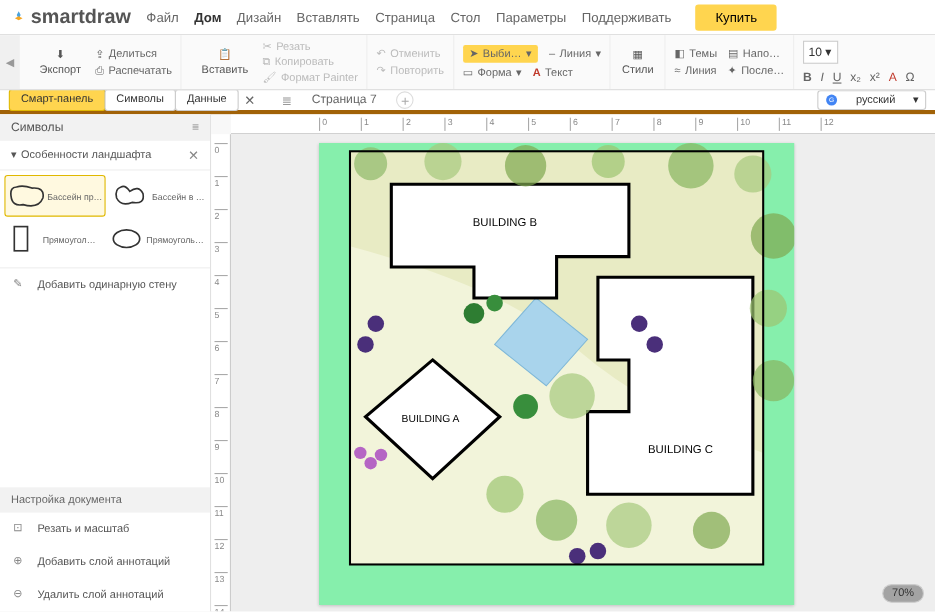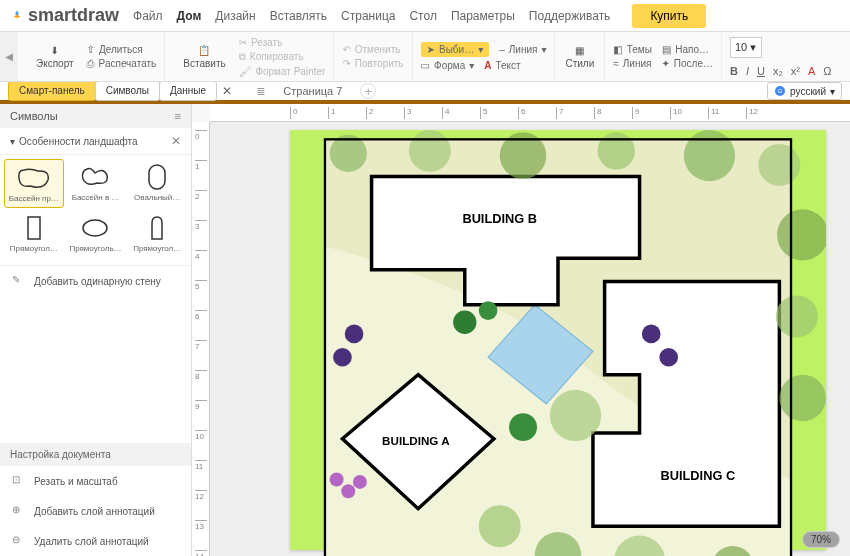--- a/index.html
+++ b/index.html
@@ -28,53 +28,53 @@
 
 
 .tabstrip { height: 22px; display: flex; align-items: center; border-bottom: 4px solid #a16207; background: #fff; padding: 0 8px; gap: 8px; }
 .smart-panel-tabs { display: flex; gap: 0; }
 .sp-tab { padding: 3px 10px; border: 1px solid #ccc; background: #fff; font-size: 10px; cursor: pointer; border-radius: 3px; margin-right: -1px; }
 .sp-tab.active { background: #ffd54f; border-color: #e0b800; }
 .sp-close { padding: 3px 6px; cursor: pointer; color: #666; font-size: 12px; }
 .list-icon { margin-left: 10px; color: #999; cursor: pointer; }
 .page-tab { padding: 2px 10px; color: #666; font-size: 11px; cursor: pointer; }
 .add-tab { color: #aaa; cursor: pointer; font-size: 13px; border: 1px solid #ddd; border-radius: 50%; width: 16px; height: 16px; display: inline-flex; align-items: center; justify-content: center; }
-.lang-sel { margin-left: auto; border: 1px solid #ccc; padding: 2px 6px; font-size: 10px; display: flex; align-items: center; gap: 4px; border-radius: 3px; cursor: pointer; }
+.lang-sel { margin-left: auto; border: 1px solid #ccc; padding: 2px 6px; font-size: 10px; display: flex; align-items: center; gap: 16px; border-radius: 3px; cursor: pointer; }
 
 
 .main { display: flex; height: 452px; }
 
 
 .sidebar { width: 192px; border-right: 1px solid #ddd; display: flex; flex-direction: column; background: #fff; }
 .sb-links { padding: 8px 10px; font-size: 10px; }
 .sb-link { color: #4a90d9; cursor: pointer; }
 .sb-sep { color: #aaa; margin: 0 4px; }
 .help-ic { display: inline-block; width: 12px; height: 12px; border: 1px solid #4a90d9; border-radius: 50%; color: #4a90d9; text-align: center; line-height: 11px; font-size: 8px; margin-left: 2px; }
 .sb-header { background: #f2f2f2; padding: 6px 10px; font-size: 11px; color: #555; display: flex; justify-content: space-between; align-items: center; }
 .sb-ham { cursor: pointer; color: #888; }
 .sb-category { display: flex; align-items: center; padding: 6px 10px; font-size: 10px; color: #555; border-bottom: 1px solid #eee; gap: 4px; }
 .sb-category .close { margin-left: auto; color: #888; cursor: pointer; font-size: 12px; }
 .symbol-grid { display: grid; grid-template-columns: repeat(3, 1fr); gap: 2px; padding: 4px; }
-.sym-cell { display: flex; flex-direction: column; align-items: center; padding: 4px 2px; cursor: pointer; }
+.sym-cell { display: flex; flex-direction: row; align-items: center; padding: 4px 2px; cursor: pointer; }
 .sym-cell.sel { border: 1px solid #e0b800; background: #fff9e0; border-radius: 3px; }
 .sym-shape { width: 36px; height: 28px; display: flex; align-items: center; justify-content: center; }
 .sym-label { font-size: 8px; color: #666; text-align: center; margin-top: 2px; white-space: nowrap; overflow: hidden; text-overflow: ellipsis; width: 100%; }
 .sb-action { display: flex; align-items: center; gap: 8px; padding: 8px 12px; font-size: 10px; color: #555; cursor: pointer; }
 .sb-action-ic { width: 14px; height: 14px; color: #888; }
 .sb-section-title { background: #f2f2f2; padding: 6px 10px; font-size: 10px; color: #666; }
 .sb-spacer { flex: 1; }
 
 
 .canvas-wrap { flex: 1; position: relative; background: #f8f8f8; overflow: hidden; }
 .ruler-h { position: absolute; top: 0; left: 18px; right: 0; height: 18px; background: #fff; border-bottom: 1px solid #ccc; font-size: 8px; color: #888; }
 .ruler-h .tick { position: absolute; top: 3px; border-left: 1px solid #aaa; height: 12px; padding-left: 2px; }
 .ruler-v { position: absolute; top: 18px; left: 0; width: 18px; bottom: 0; background: #fff; border-right: 1px solid #ccc; font-size: 8px; color: #888; }
 .ruler-v .tick { position: absolute; left: 3px; border-top: 1px solid #aaa; width: 12px; padding-top: 1px; }
 .canvas { position: absolute; top: 18px; left: 18px; right: 0; bottom: 0; background: #eee; overflow: auto; }
-.page { position: absolute; top: 8px; left: 80px; width: 536px; height: 420px; background: #bef264; box-shadow: 0 1px 3px rgba(0,0,0,0.2); font-weight: bold; }
+.page { position: absolute; top: 8px; left: 80px; width: 432px; height: 420px; background: #86efac; box-shadow: 0 1px 3px rgba(0,0,0,0.2); }
 .zoom { position: absolute; right: 10px; bottom: 8px; background: #a3a3a3; border: 1px solid #ccc; padding: 2px 8px; font-size: 10px; border-radius: 10px; }
 
 
 .plan { position: absolute; inset: 0; }
 </style>
 </head>
 <body>
 
 <div class="menubar">
   <div class="logo">

